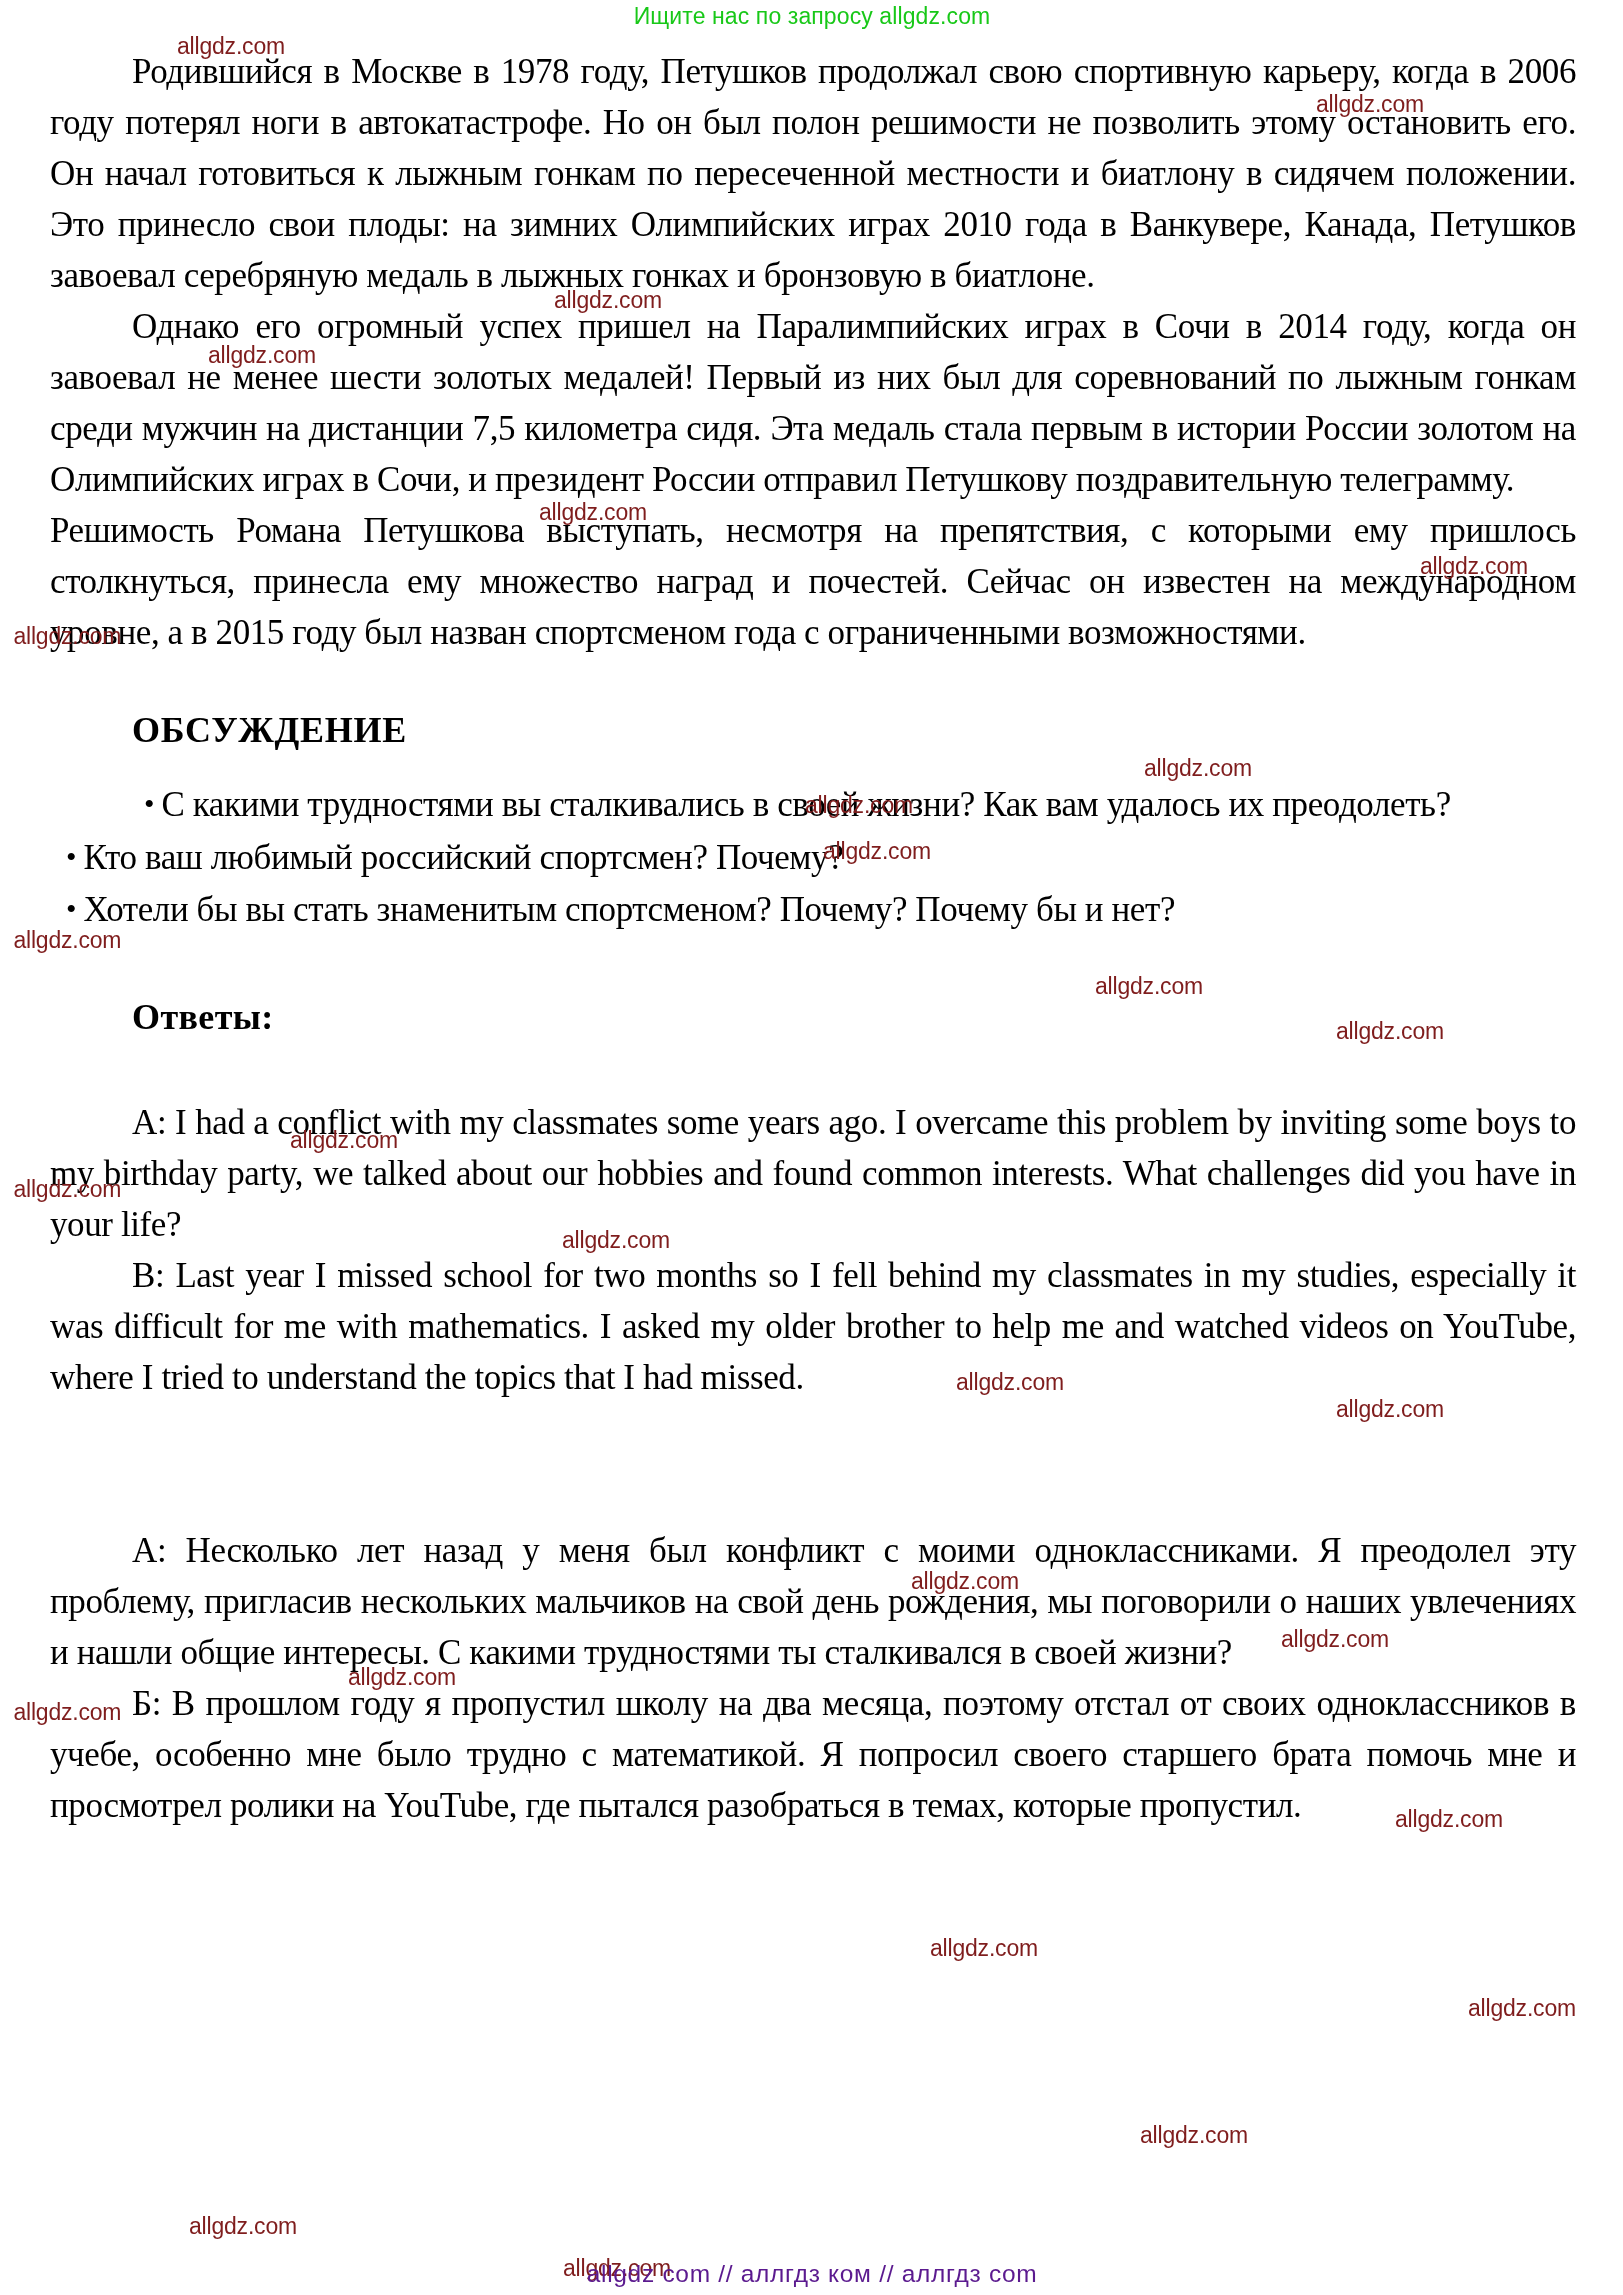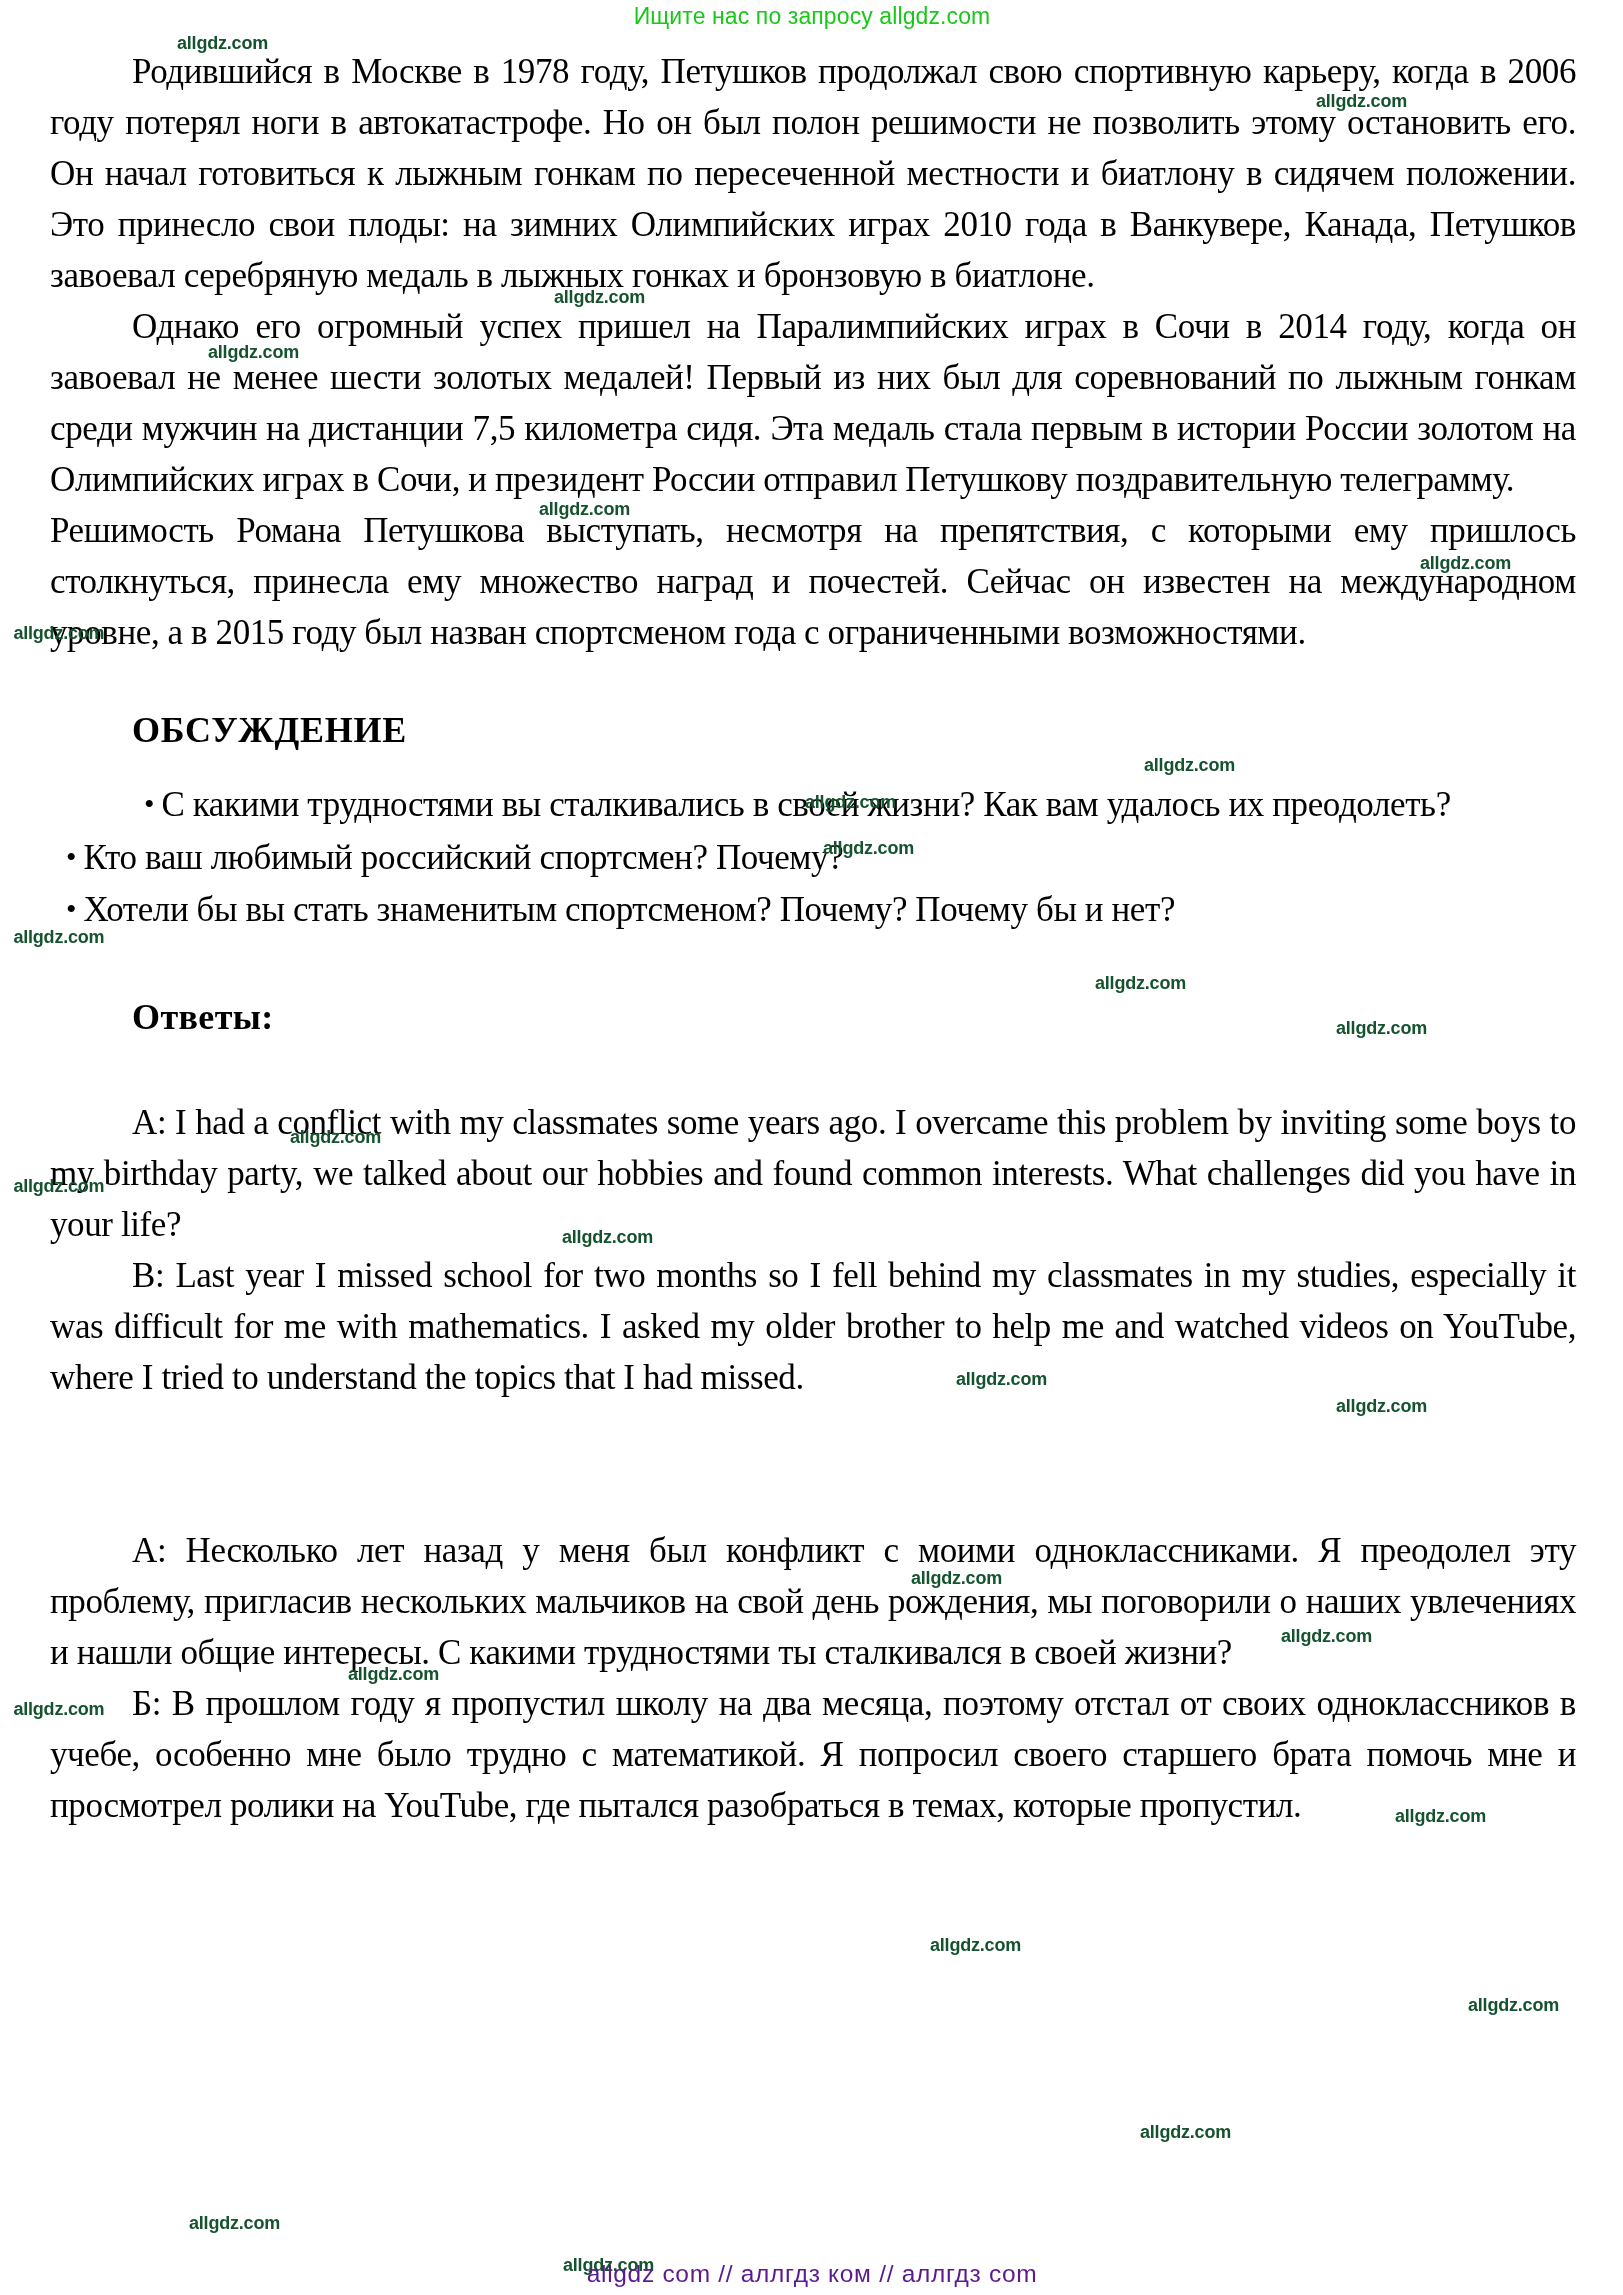--- a/index.html
+++ b/index.html
@@ -114,23 +114,23 @@
   .sp-10 { height: 7.4px; }
   .sp-56 { height: 42px; }
   .sp-64 { height: 48px; }
   .sp-74 { height: 55px; }
   .sp-90 { height: 67px; }
 
   
   .wm {
     position: absolute;
     font-family: "Liberation Sans", "DejaVu Sans", sans-serif;
-    font-size: 18px;
-    font-weight: 700;
-    color: #14532d;
+    font-size: 23px;
+    font-weight: 400;
+    color: #7f1d1d;
     white-space: nowrap;
     letter-spacing: -0.2px;
     pointer-events: none;
   }
 </style>
 </head>
 <body>
 
 <div id="page">
 

